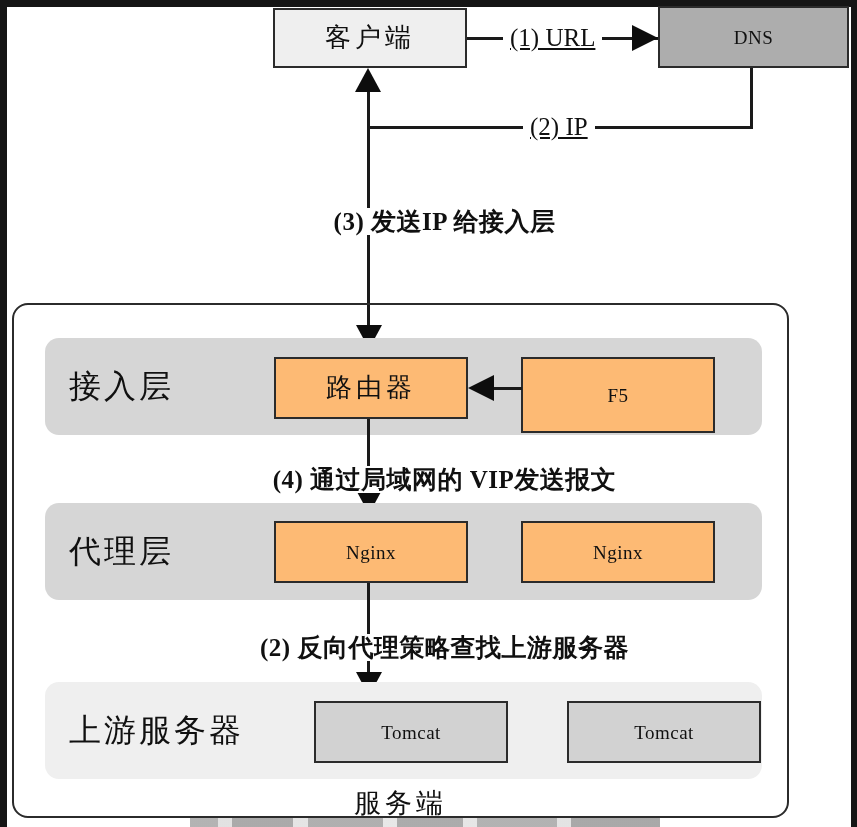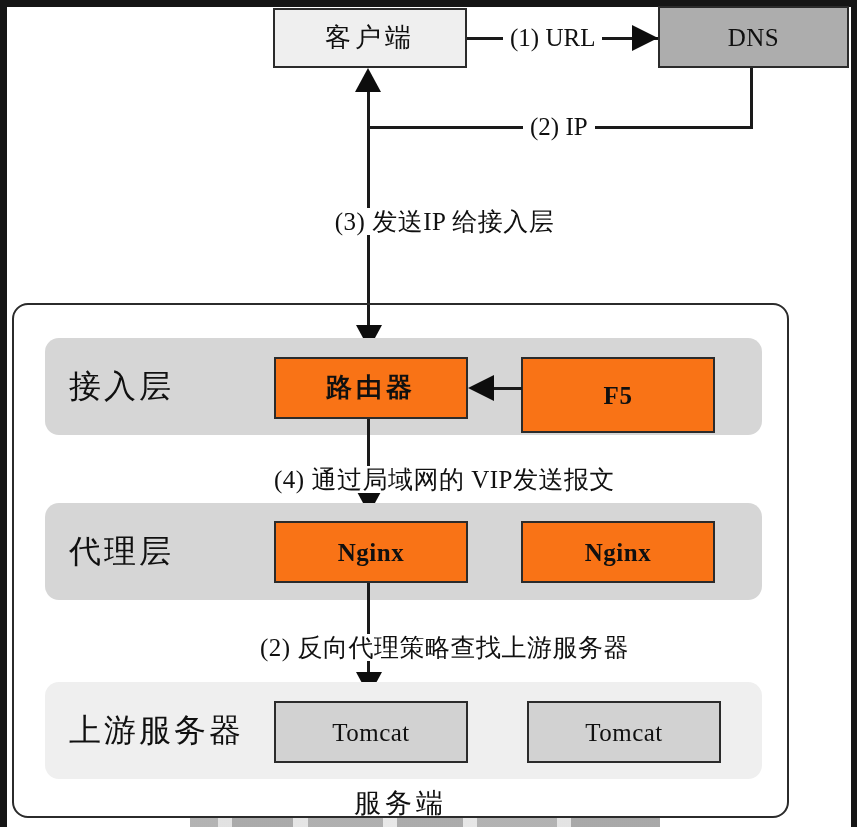--- a/index.html
+++ b/index.html
@@ -58,30 +58,30 @@
   }
 
   
   .node {
     position: absolute;
     box-sizing: border-box;
     display: flex;
     align-items: center;
     justify-content: center;
     border: 2px solid #2b2b2b;
-    font-size: 25px;
+    font-size: 19px;
     line-height: 1;
     letter-spacing: .5px;
     white-space: nowrap;
   }
   .node.cn { font-size: 26px; letter-spacing: 4px; }
   .fill-light  { background: #efefef; }
-  .fill-mid    { background: #f97316; font-weight: bold; }
+  .fill-mid    { background: #fdba74; }
   .fill-dark   { background: #adadad; }
-  .fill-tomcat { background: #d2d2d2; }
+  .fill-tomcat { background: #d2d2d2; margin-left: 40px; }
 
   
   .server-frame {
     position: absolute;
     left: 12px; top: 303px;
     width: 777px; height: 515px;
     box-sizing: border-box;
     border: 2px solid #2b2b2b;
     border-radius: 16px;
     background: transparent;
@@ -156,32 +156,34 @@
   }
 
   
   .edge-label {
     position: absolute;
     background: #ffffff;
     padding: 0 7px;
     font-size: 25px;
     line-height: 1.1;
     white-space: nowrap;
+    text-decoration: underline;
   }
   .step-label {
     position: absolute;
     width: 100%;
     text-align: center;
     font-size: 25px;
     letter-spacing: .5px;
     white-space: nowrap;
   }
   .step-label span {
     background: #ffffff;
     padding: 0 6px;
+    font-weight: bold;
   }
 </style>
 </head>
 <body>
 
 <div id="page">
 
   <div class="edge-top"></div>
   <div class="edge-left"></div>
   <div class="edge-right"></div>

